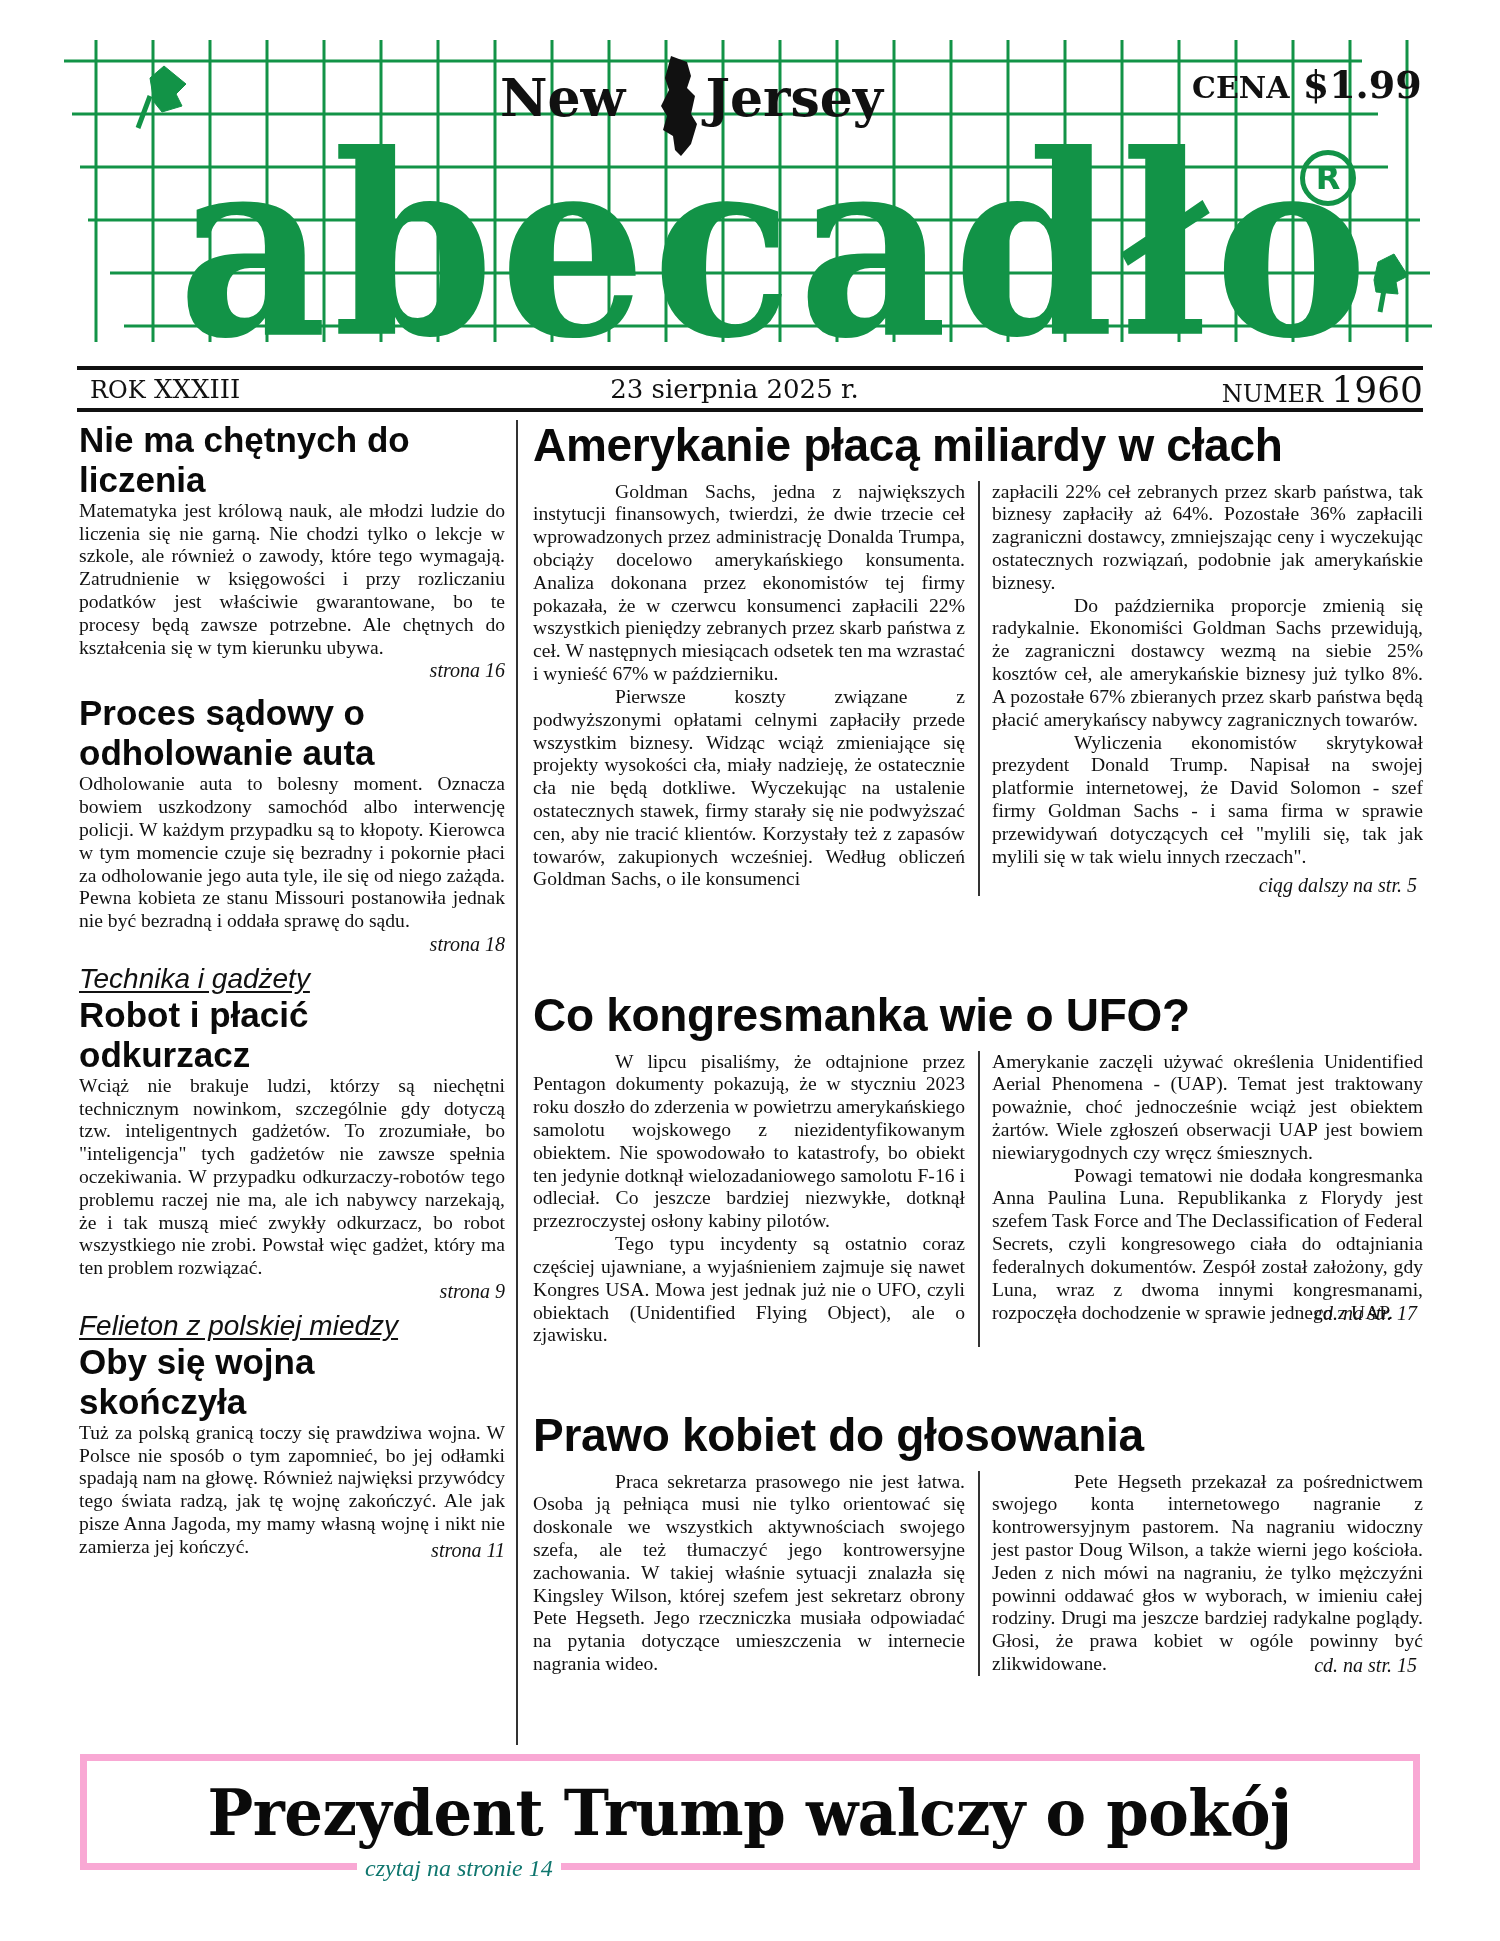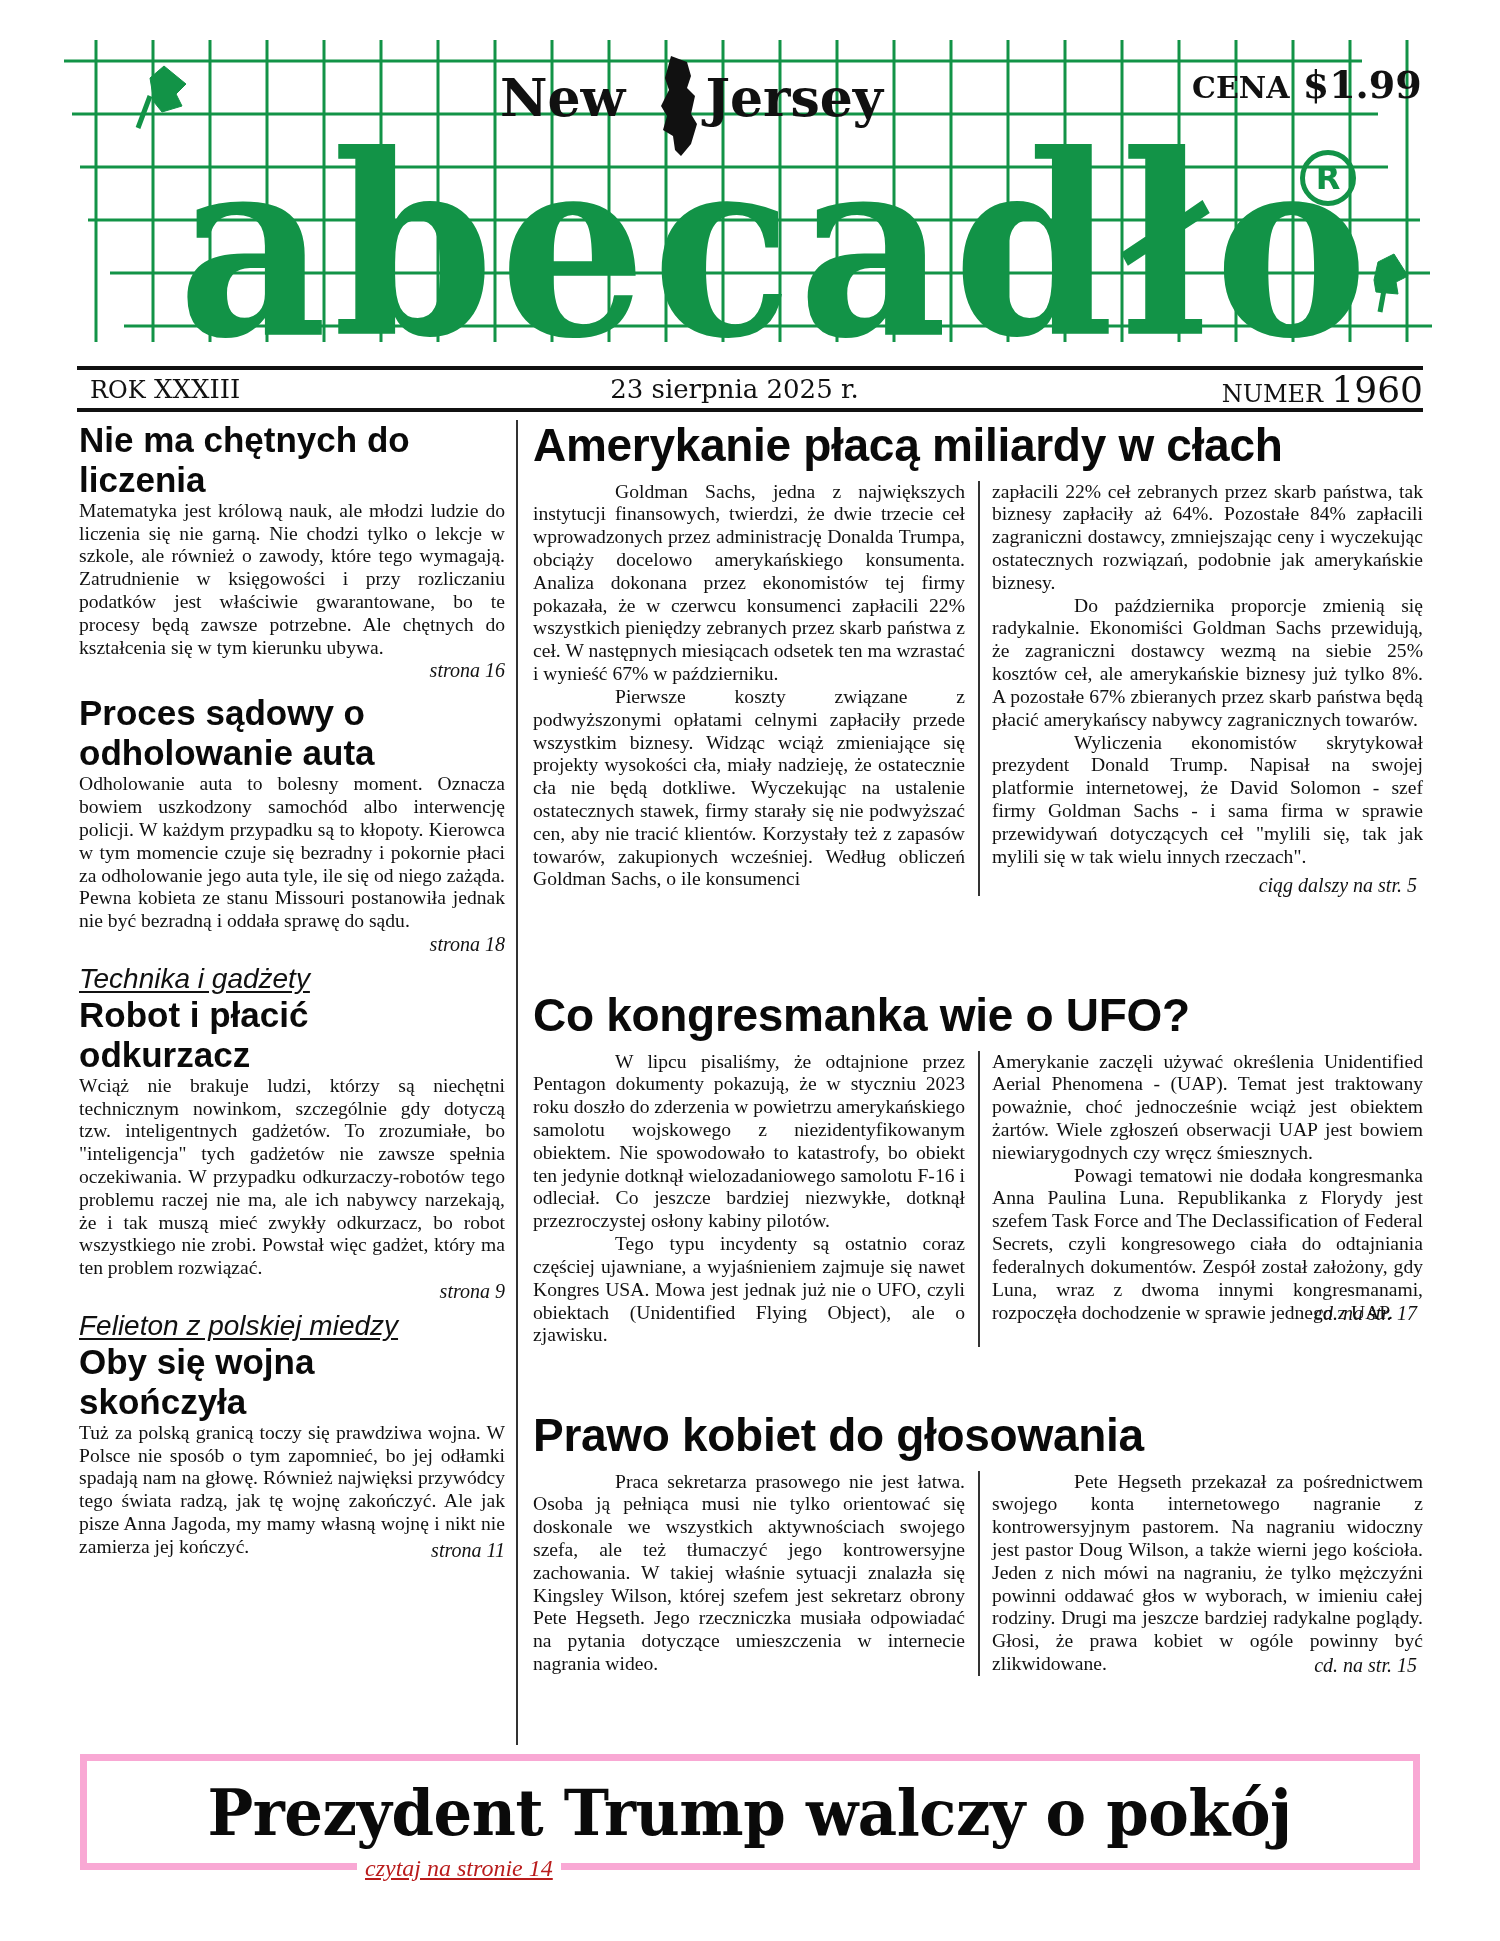--- a/index.html
+++ b/index.html
@@ -88,21 +88,21 @@
   .banner {
     position: absolute; left: 80px; top: 1754px; width: 1340px; height: 116px;
     border: 7px solid #f9a8d4; display: flex; align-items: center; justify-content: center;
   }
   .banner-title {
     font-family: "DejaVu Serif", serif; font-weight: bold; font-size: 64px; color: #0a0a0a;
     transform: scaleX(0.95); white-space: nowrap; letter-spacing: -0.5px;
   }
   .banner-sub {
     position: absolute; left: 270px; bottom: -19px; background: #fff; padding: 0 8px;
-    font-family: "Liberation Serif", serif; font-style: italic; font-size: 24px; color: #b91c1c; text-decoration: underline;
+    font-family: "Liberation Serif", serif; font-style: italic; font-size: 24px; color: #0f766e;
   }
 </style>
 </head>
 <body>
 
 <header class="masthead">
   <svg class="grid-svg" width="1500" height="360" viewBox="0 0 1500 360">
     <g stroke="#129347" stroke-width="3">
 
       <line x1="96" y1="40" x2="96" y2="342"></line>
@@ -210,21 +210,21 @@
 <main class="main-area">
 
   <article style="height:570px;">
     <h1 class="main-headline">Amerykanie płacą miliardy w cłach</h1>
     <div class="two-col">
       <div class="col first main-body">
         <p>Goldman Sachs, jedna z największych instytucji finansowych, twierdzi, że dwie trzecie ceł wprowadzonych przez administrację Donalda Trumpa, obciąży docelowo amerykańskiego konsumenta. Analiza dokonana przez ekonomistów tej firmy pokazała, że w czerwcu konsumenci zapłacili 22% wszystkich pieniędzy zebranych przez skarb państwa z ceł. W następnych miesiącach odsetek ten ma wzrastać i wynieść 67% w październiku.</p>
         <p>Pierwsze koszty związane z podwyższonymi opłatami celnymi zapłaciły przede wszystkim biznesy. Widząc wciąż zmieniające się projekty wysokości cła, miały nadzieję, że ostatecznie cła nie będą dotkliwe. Wyczekując na ustalenie ostatecznych stawek, firmy starały się nie podwyższać cen, aby nie tracić klientów. Korzystały też z zapasów towarów, zakupionych wcześniej. Według obliczeń Goldman Sachs, o ile konsumenci</p>
       </div>
       <div class="col second main-body">
-        <p class="noindent">zapłacili 22% ceł zebranych przez skarb państwa, tak biznesy zapłaciły aż 64%. Pozostałe 84% zapłacili zagraniczni dostawcy, zmniejszając ceny i wyczekując ostatecznych rozwiązań, podobnie jak amerykańskie biznesy.</p>
+        <p class="noindent">zapłacili 22% ceł zebranych przez skarb państwa, tak biznesy zapłaciły aż 64%. Pozostałe 36% zapłacili zagraniczni dostawcy, zmniejszając ceny i wyczekując ostatecznych rozwiązań, podobnie jak amerykańskie biznesy.</p>
         <p>Do października proporcje zmienią się radykalnie. Ekonomiści Goldman Sachs przewidują, że zagraniczni dostawcy wezmą na siebie 25% kosztów ceł, ale amerykańskie biznesy już tylko 8%. A pozostałe 67% zbieranych przez skarb państwa będą płacić amerykańscy nabywcy zagranicznych towarów.</p>
         <p>Wyliczenia ekonomistów skrytykował prezydent Donald Trump. Napisał na swojej platformie internetowej, że David Solomon - szef firmy Goldman Sachs - i sama firma w sprawie przewidywań dotyczących ceł "mylili się, tak jak mylili się w tak wielu innych rzeczach".</p>
         <div class="page-ref">ciąg dalszy na str. 5</div>
       </div>
     </div>
   </article>
 
   <article style="height:420px;">
     <h1 class="main-headline">Co kongresmanka wie o UFO?</h1>
     <div class="two-col">

